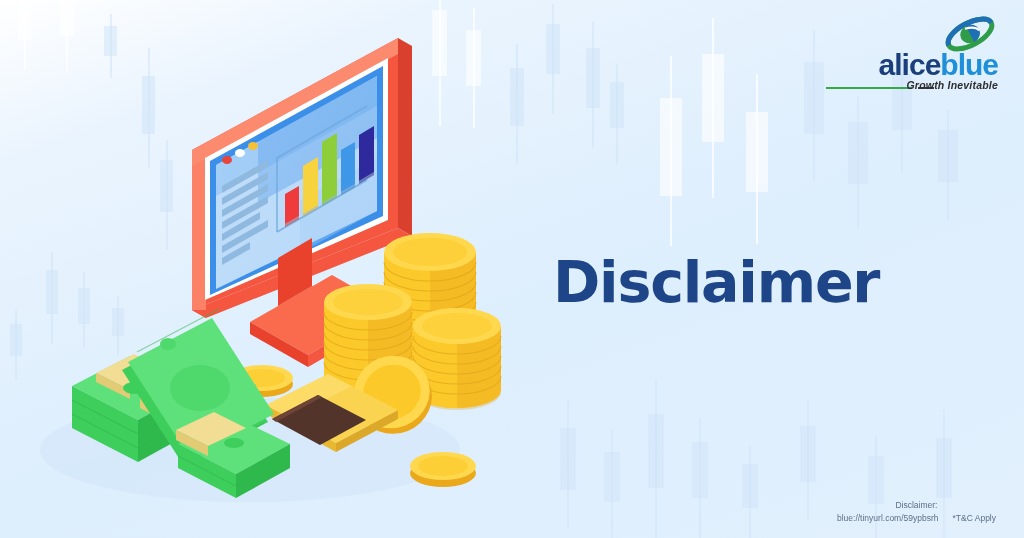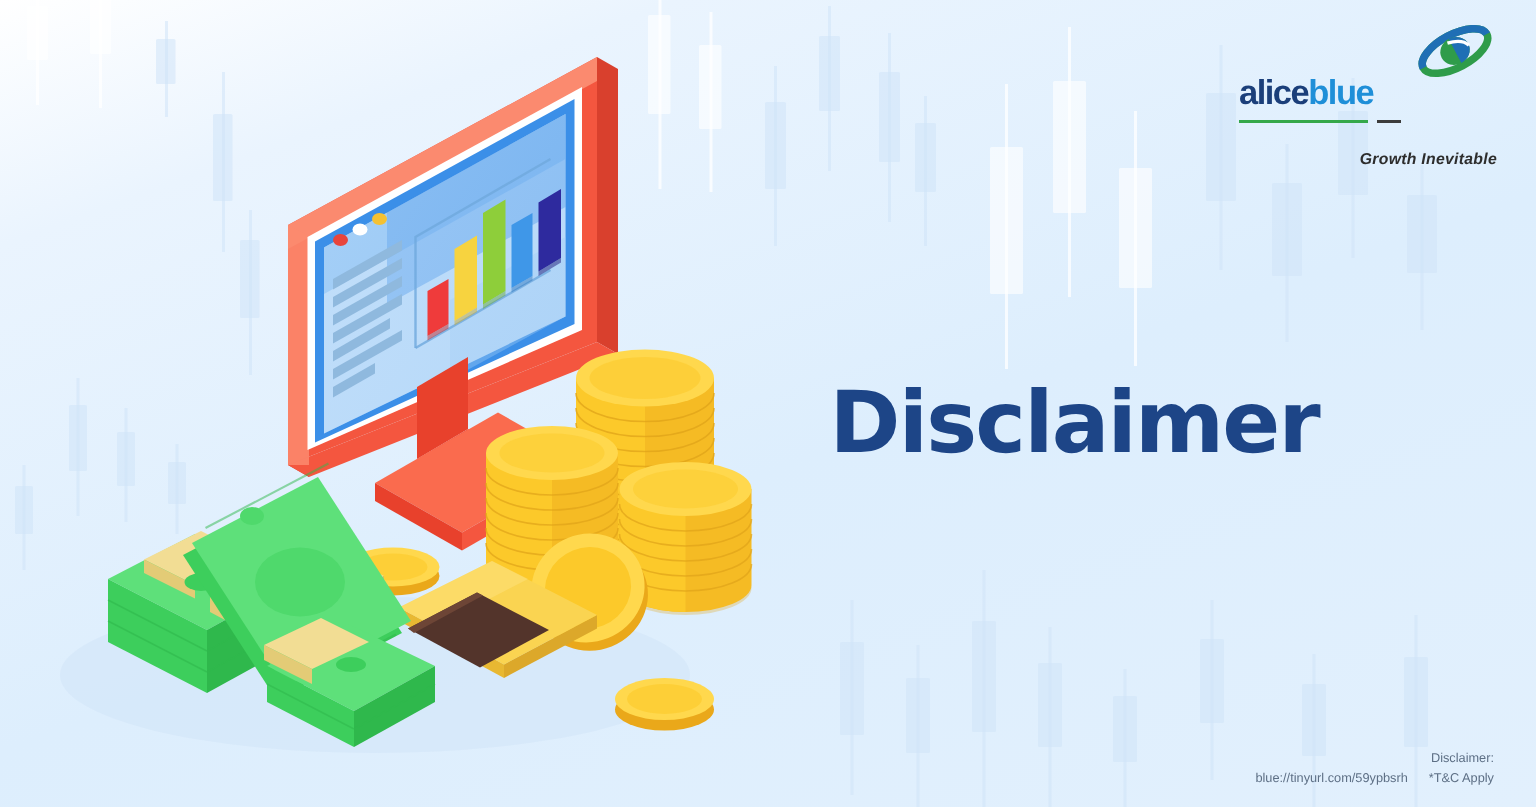--- a/index.html
+++ b/index.html
@@ -15,39 +15,39 @@
   
   .bg-candles{position:absolute;inset:0;pointer-events:none;}
   .candle{position:absolute;}
   .candle .wick{position:absolute;left:50%;transform:translateX(-50%);width:2px;background:#ffffff;opacity:.75;}
   .candle .body{position:absolute;left:0;width:100%;background:#ffffff;opacity:.62;border-radius:1px;}
   .candle.dim .wick,.candle.dim .body{background:#cfe4f7;opacity:.55;}
 
   
   .logo{position:absolute;right:26px;top:18px;width:172px;}
   .logo-mark{position:absolute;right:2px;top:-4px;width:52px;height:40px;}
-  .logo-word{margin-top:32px;font-size:23px;font-weight:bold;letter-spacing:-1px;line-height:1;white-space:nowrap;}
+  .logo-word{margin-top:32px;font-size:30px;font-weight:bold;letter-spacing:-1px;line-height:1;white-space:nowrap;text-align:right;}
   .lw-alice{color:#1b3f7a;}
   .lw-blue{color:#1f8fd8;}
   .logo-rule{position:relative;height:10px;margin-top:3px;}
   .logo-rule .gline{position:absolute;left:0;top:4px;width:86px;height:2px;background:#35a84a;}
   .logo-rule .dash{position:absolute;left:92px;top:4px;width:16px;height:2px;background:#3c3c3c;}
-  .logo-tag{position:absolute;right:0;top:-4px;font-size:10.5px;font-style:italic;font-weight:bold;color:#2d2d2d;letter-spacing:.2px;white-space:nowrap;margin-top:28px;}
+  .logo-tag{position:absolute;right:0;top:-4px;font-size:10.5px;font-style:italic;font-weight:bold;color:#2d2d2d;letter-spacing:.2px;white-space:nowrap;}
 
   
   .title{
     position:absolute;left:553px;top:214px;
     font-size:57px;font-weight:bold;line-height:1.07;
     color:#1d4587;letter-spacing:-1.2px;
     font-family:"DejaVu Sans", sans-serif;
   }
   .title .ln{display:block;white-space:nowrap;}
 
   
-  .disclaimer{position:absolute;right:28px;bottom:14px;text-align:right;font-size:8.5px;color:#5d6f85;line-height:1.45;}
+  .disclaimer{position:absolute;right:28px;bottom:14px;text-align:center;font-size:8.5px;color:#5d6f85;line-height:1.45;}
   .disc-row{white-space:nowrap;}
   .disc-tc{margin-left:14px;}
 
   
   .illus{position:absolute;left:0;top:0;width:540px;height:538px;}
   .illus svg{display:block;}
 </style>
 </head>
 <body>
 

